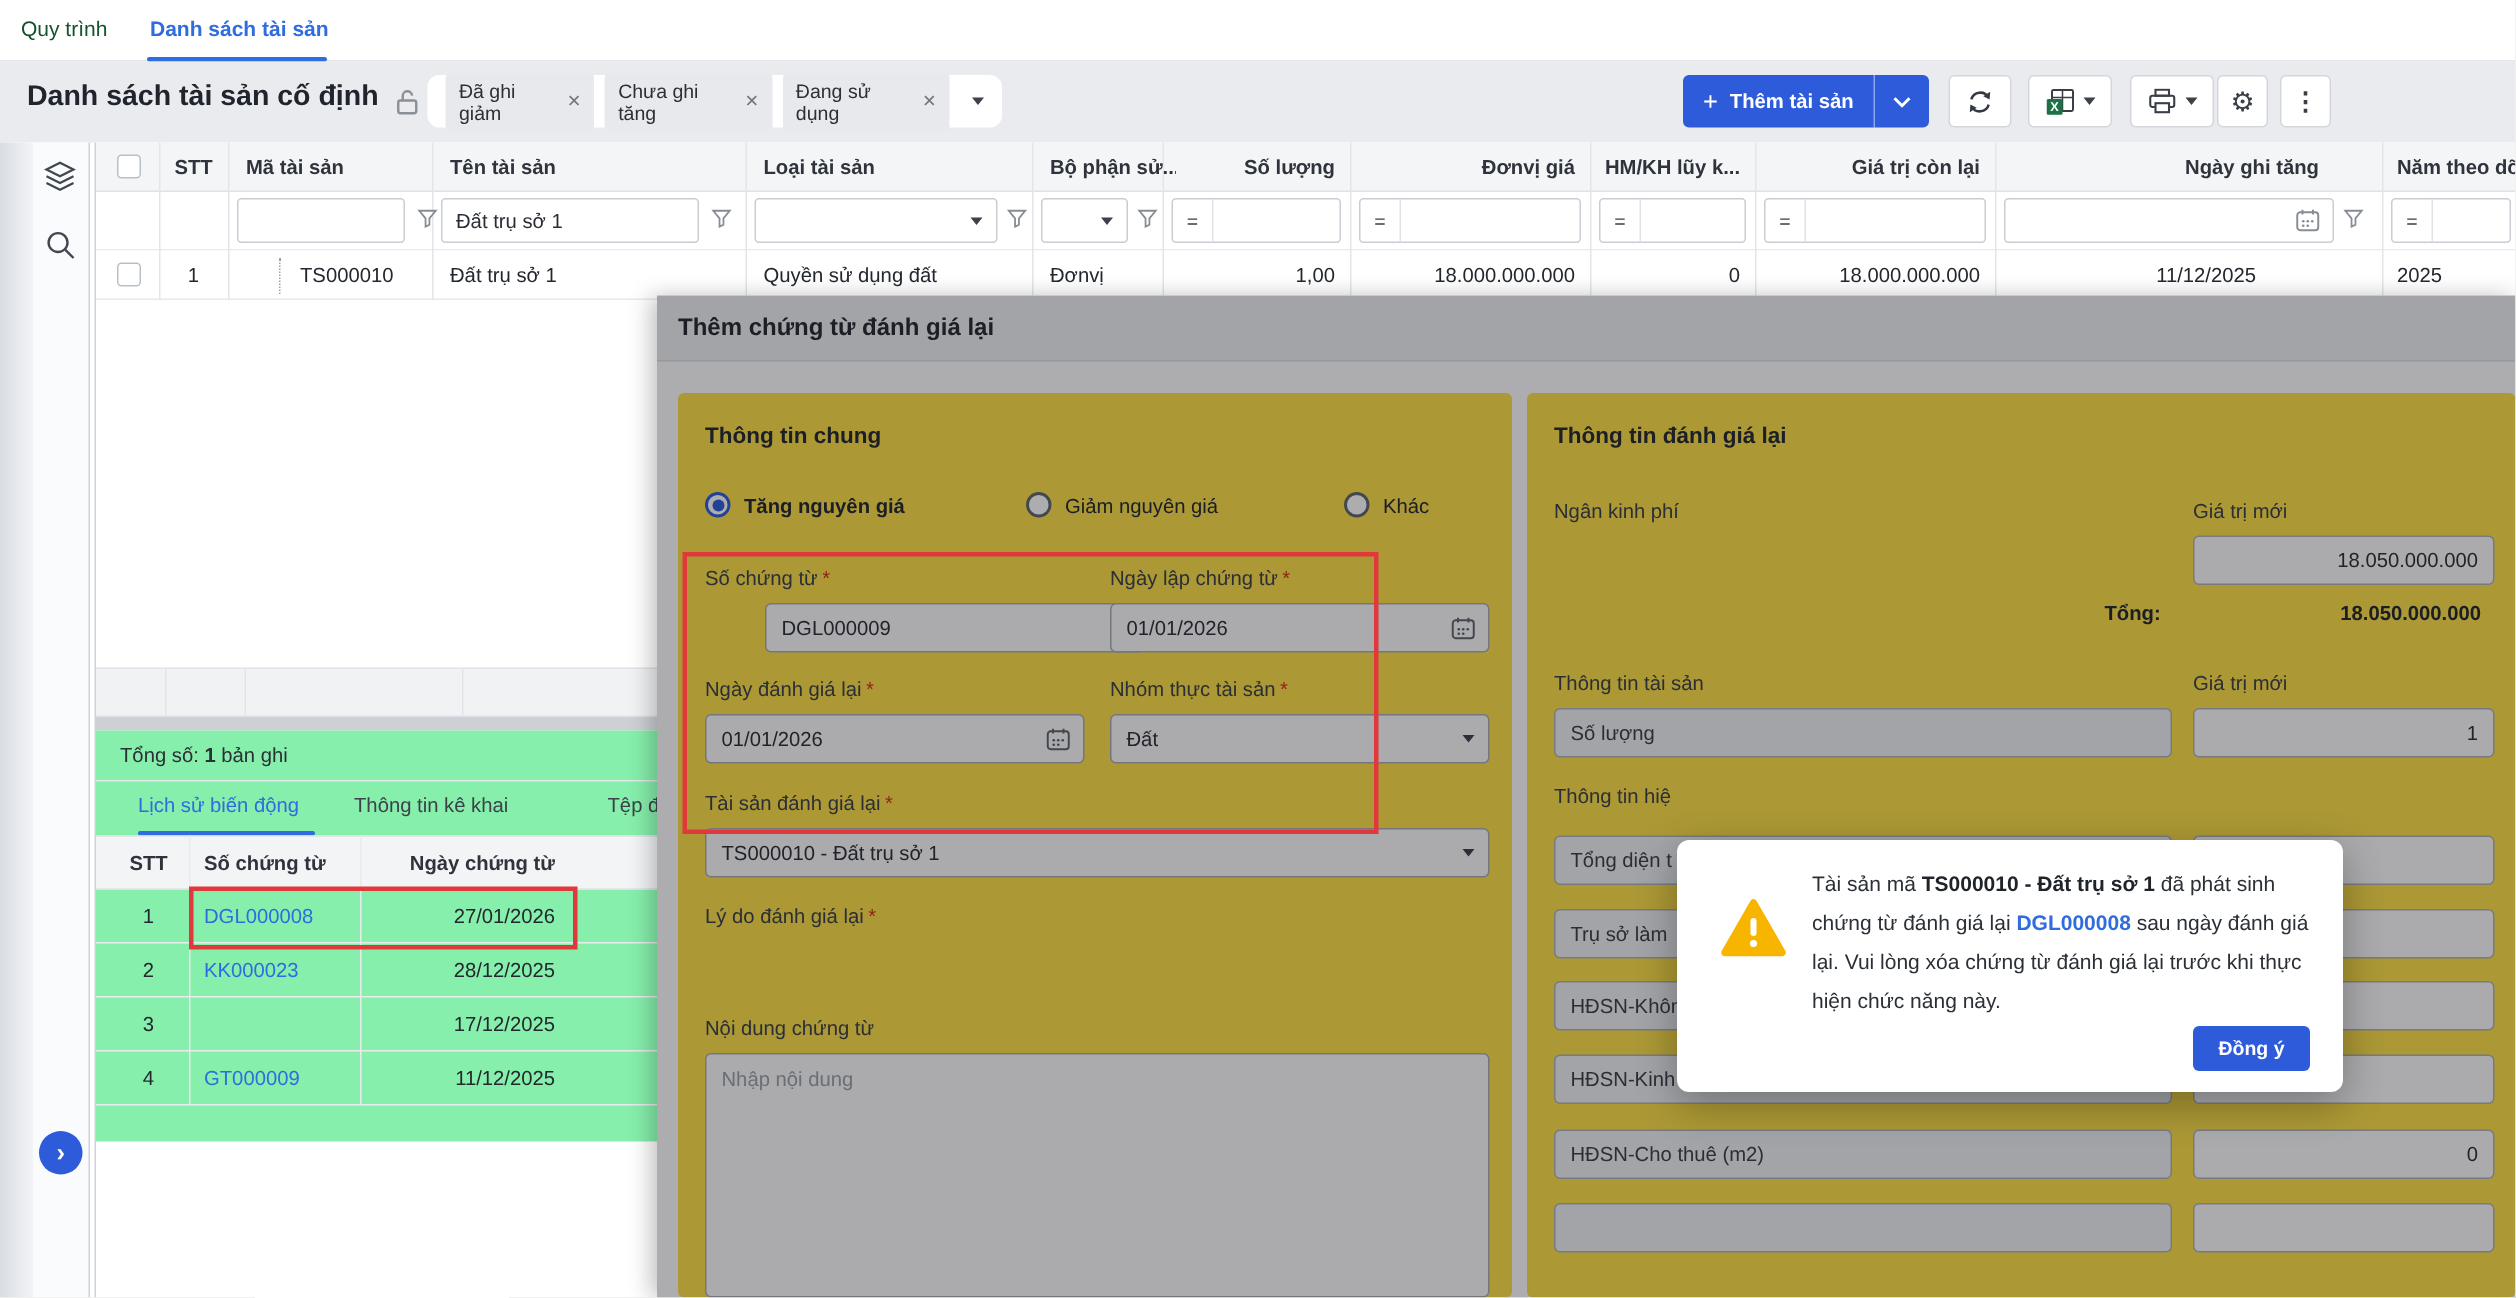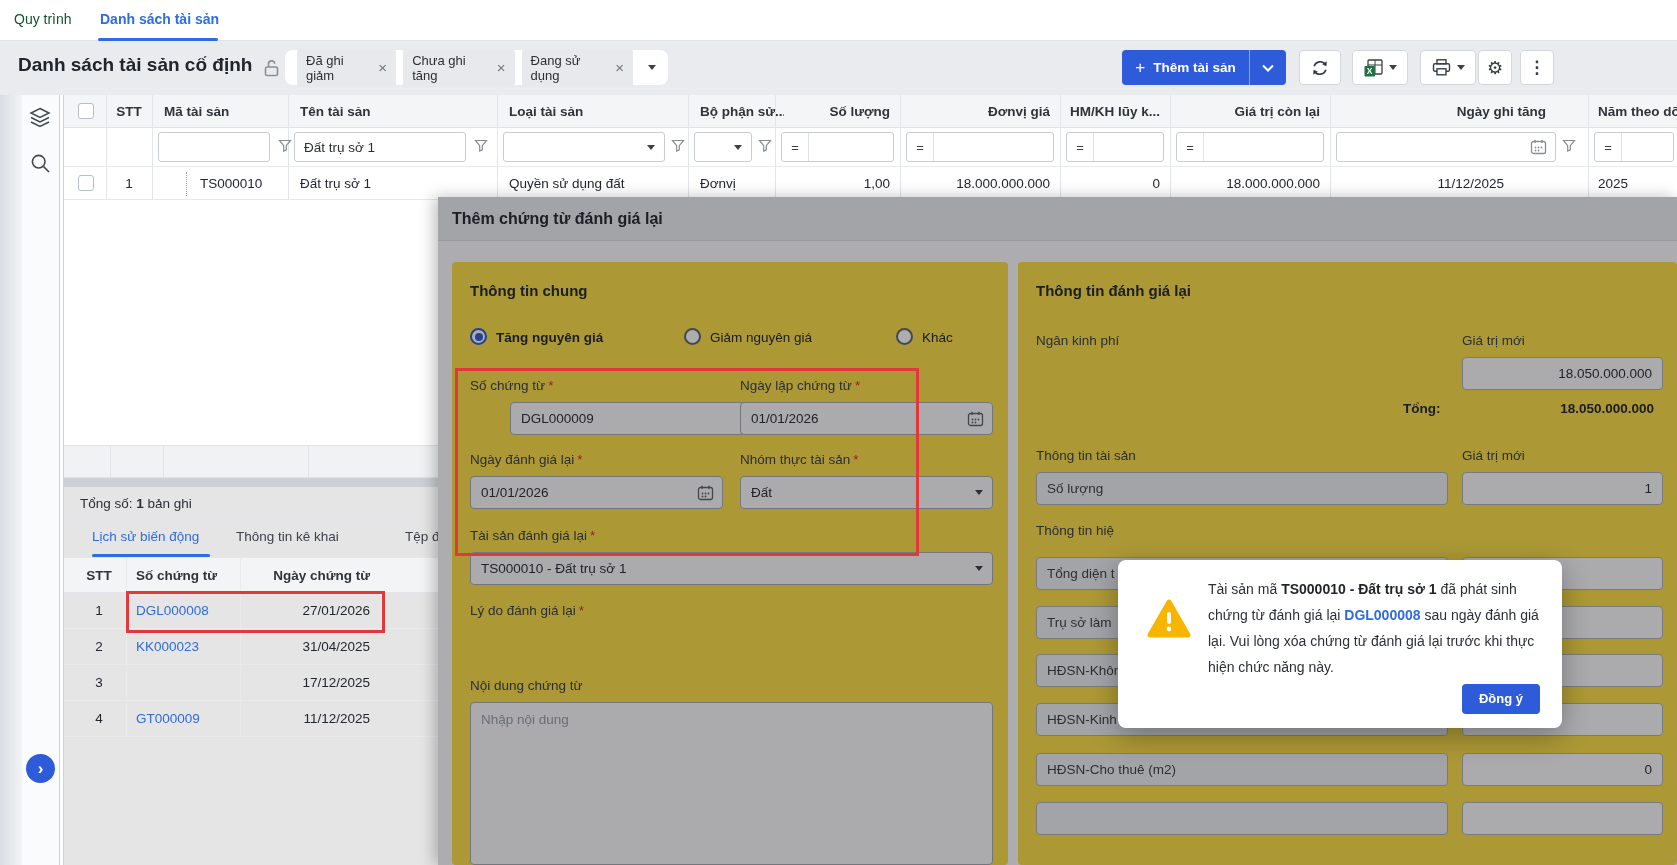--- a/index.html
+++ b/index.html
@@ -41,21 +41,21 @@
   .eqdiv{width:1px;height:100%;background:#dfe2e6}
   .funnel{position:absolute;top:139px}
   .rcell{position:absolute;top:167px;height:33px;line-height:33px;font-size:13.5px;color:#23272e;white-space:nowrap}
   .cb{position:absolute;width:16px;height:16px;border:1px solid #b9bfc7;border-radius:3px;background:#fff;cursor:pointer}
   .dotline{position:absolute;left:186px;top:172px;height:24px;border-left:1px dotted #9ba1a9}
   .empty-left{position:absolute;left:64px;top:200px;width:374px;height:245px;background:#fff}
   .sumrow{position:absolute;left:64px;top:445px;width:374px;height:33px;background:#f1f2f4;border-top:1px solid #e0e3e7;border-bottom:1px solid #e0e3e7}
   .sumdiv{position:absolute;top:0;width:1px;height:100%;background:#e1e4e8}
   .hscroll{position:absolute;left:64px;top:478px;width:374px;height:9px;background:#cdd0d4}
   
-  .bpanel{position:absolute;left:64px;top:487px;width:374px;height:378px;background:#e5e5e5;overflow:hidden}
+  .bpanel{position:absolute;left:64px;top:487px;width:374px;height:274px;background:#86efac;overflow:hidden}
   .totalbar{position:absolute;left:0;top:0;width:374px;height:34px;line-height:34px;border-bottom:1px solid #e3e6ea;padding-left:16px;font-size:13.5px;color:#2b2f36}
   .btab{position:absolute;top:42px;font-size:13.5px;color:#3c414a;white-space:nowrap;cursor:pointer}
   .btab.active{color:#2e6ce0}
   .btab-underline{position:absolute;left:28px;top:67px;width:118px;height:3px;background:#2e6ce0;border-radius:2px}
   .bhead{position:absolute;left:0;top:70px;width:374px;height:36px;background:#f3f4f6;border-top:1px solid #e3e6ea;border-bottom:1px solid #e3e6ea}
   .bhcell{position:absolute;top:0;height:36px;line-height:36px;font-weight:700;font-size:13.5px;color:#2f343c}
   .brow{position:absolute;left:0;width:374px;height:36px;border-bottom:1px solid #e9ebed}
   .bcell{position:absolute;top:0;height:36px;line-height:36px;font-size:13.5px;color:#23272e}
   .blink{color:#2e6ce0;cursor:pointer}
   .bcoldiv{position:absolute;top:70px;width:1px;height:180px;background:#e8eaec}
@@ -304,21 +304,21 @@
     <div class="bcoldiv" style="left:176px"></div>
 
     <div class="brow" style="top:106px">
       <div class="bcell" style="left:10px;width:50px;text-align:center">1</div>
       <div class="bcell blink" style="left:72px">DGL000008</div>
       <div class="bcell" style="left:180px;width:126px;text-align:right">27/01/2026</div>
     </div>
     <div class="brow" style="top:142px">
       <div class="bcell" style="left:10px;width:50px;text-align:center">2</div>
       <div class="bcell blink" style="left:72px">KK000023</div>
-      <div class="bcell" style="left:180px;width:126px;text-align:right">31/04/2025</div>
+      <div class="bcell" style="left:180px;width:126px;text-align:right">28/12/2025</div>
     </div>
     <div class="brow" style="top:178px">
       <div class="bcell" style="left:10px;width:50px;text-align:center">3</div>
       <div class="bcell blink" style="left:72px"></div>
       <div class="bcell" style="left:180px;width:126px;text-align:right">17/12/2025</div>
     </div>
     <div class="brow" style="top:214px">
       <div class="bcell" style="left:10px;width:50px;text-align:center">4</div>
       <div class="bcell blink" style="left:72px">GT000009</div>
       <div class="bcell" style="left:180px;width:126px;text-align:right">11/12/2025</div>

